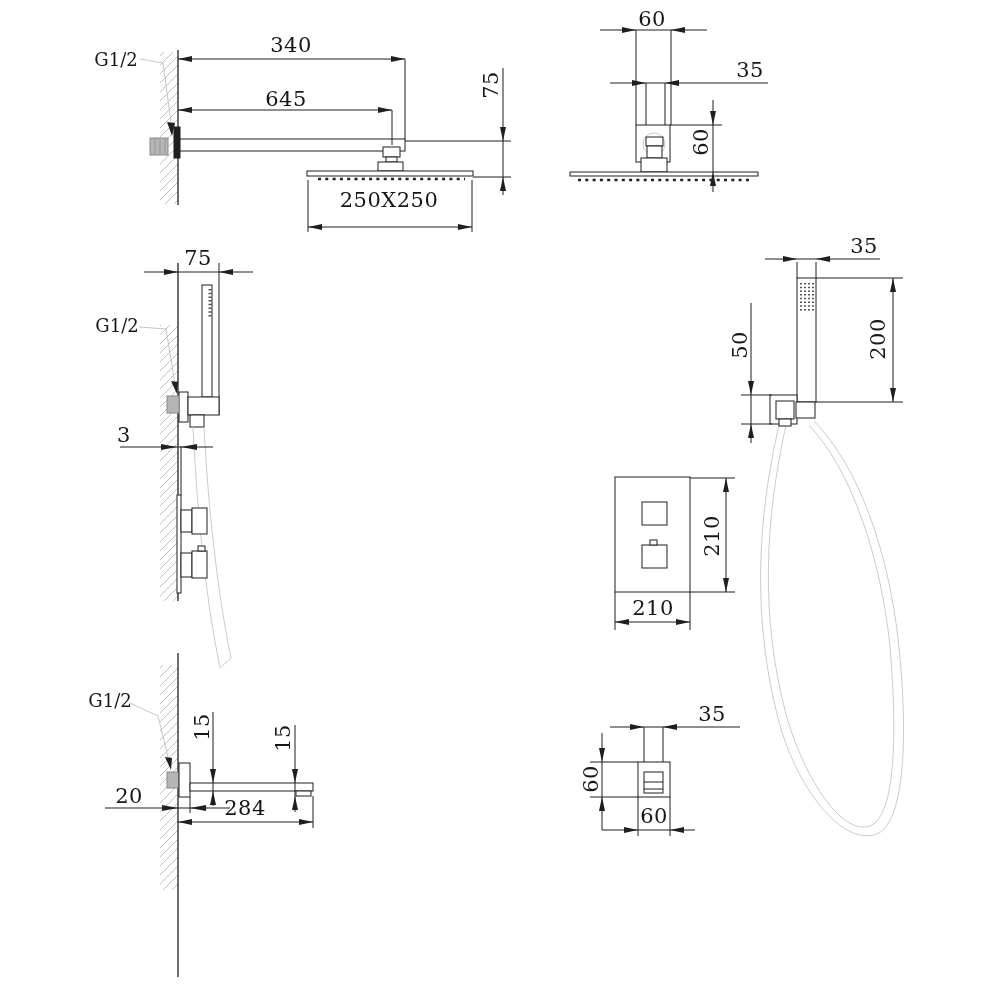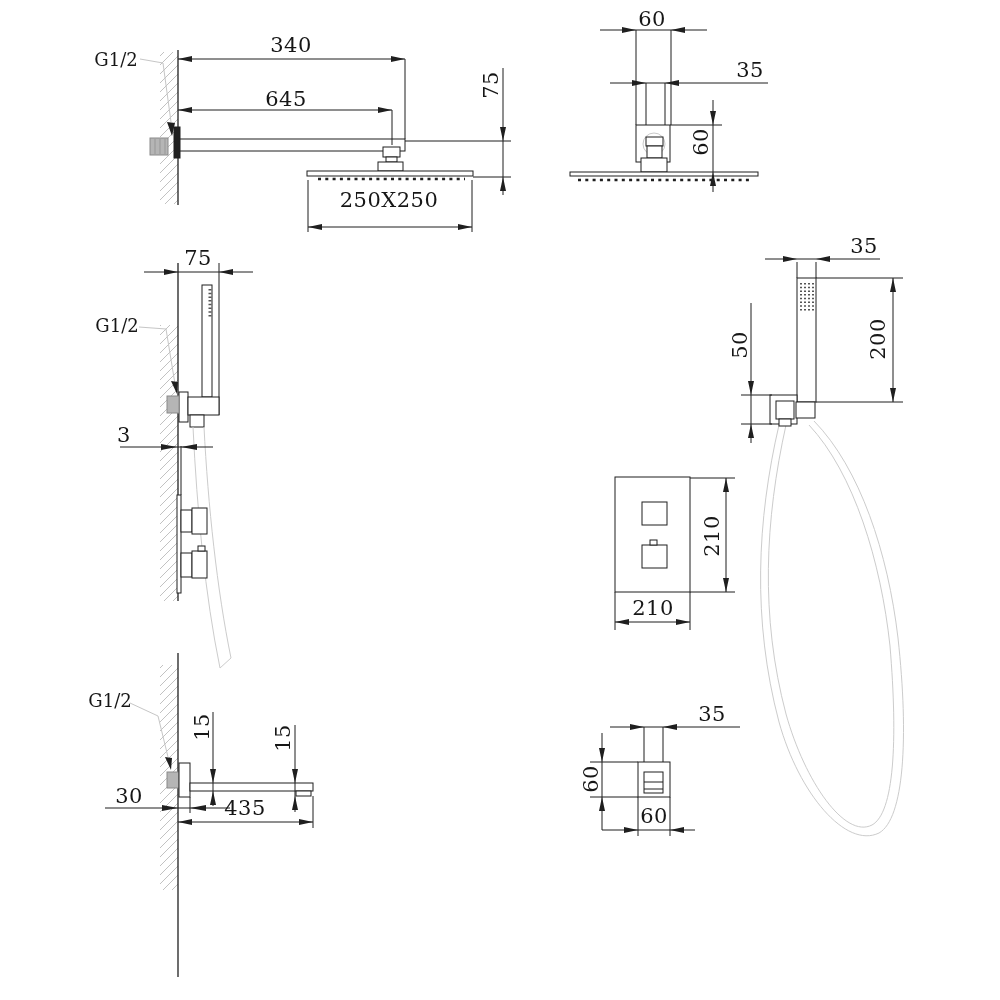--- a/index.html
+++ b/index.html
@@ -271,21 +271,21 @@
   <div class="lbl" style="left:864px;top:246px">35</div>
   <div class="lbl rot" style="left:878px;top:339px">200</div>
   <div class="lbl rot" style="left:740px;top:345px">50</div>
 
   <div class="lbl rot" style="left:712px;top:536px">210</div>
   <div class="lbl" style="left:653px;top:608px">210</div>
 
   <div class="lbl thread" style="left:110px;top:701px">G1/2</div>
   <div class="lbl rot" style="left:202px;top:727px">15</div>
   <div class="lbl rot" style="left:283px;top:738px">15</div>
-  <div class="lbl" style="left:129px;top:796px">30</div>
-  <div class="lbl" style="left:245px;top:808px">435</div>
+  <div class="lbl" style="left:129px;top:796px">20</div>
+  <div class="lbl" style="left:245px;top:808px">284</div>
 
   <div class="lbl" style="left:712px;top:714px">35</div>
   <div class="lbl rot" style="left:591px;top:779px">60</div>
   <div class="lbl" style="left:654px;top:816px">60</div>
 </div>
 
 </div>
 
 </body></html>

